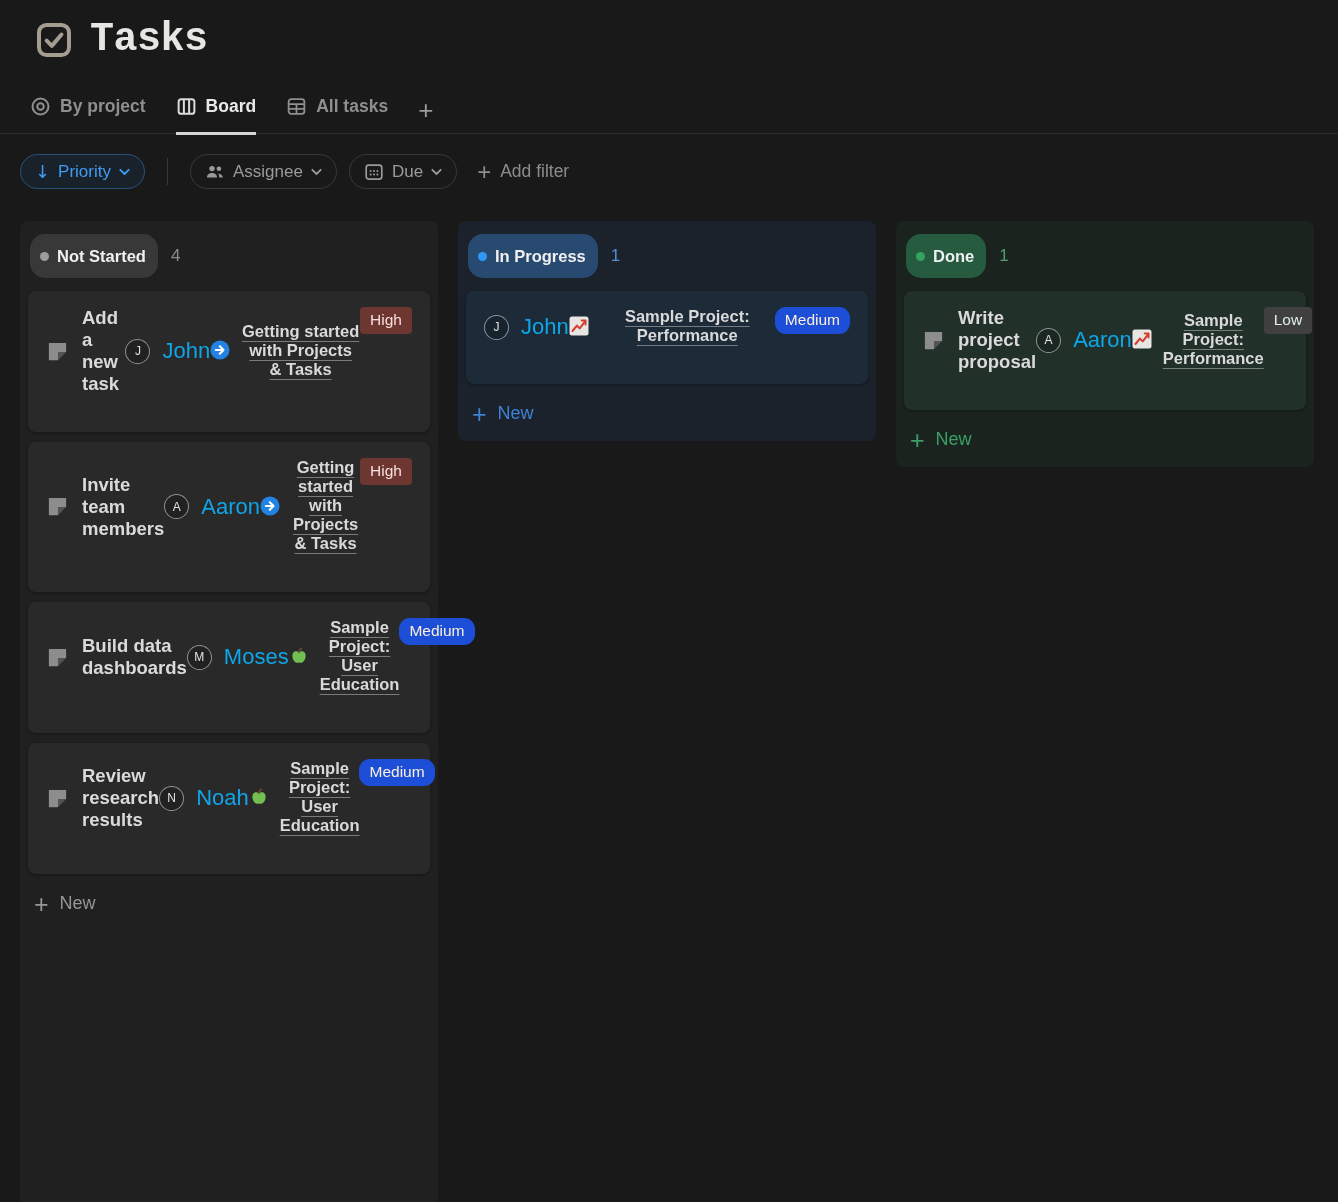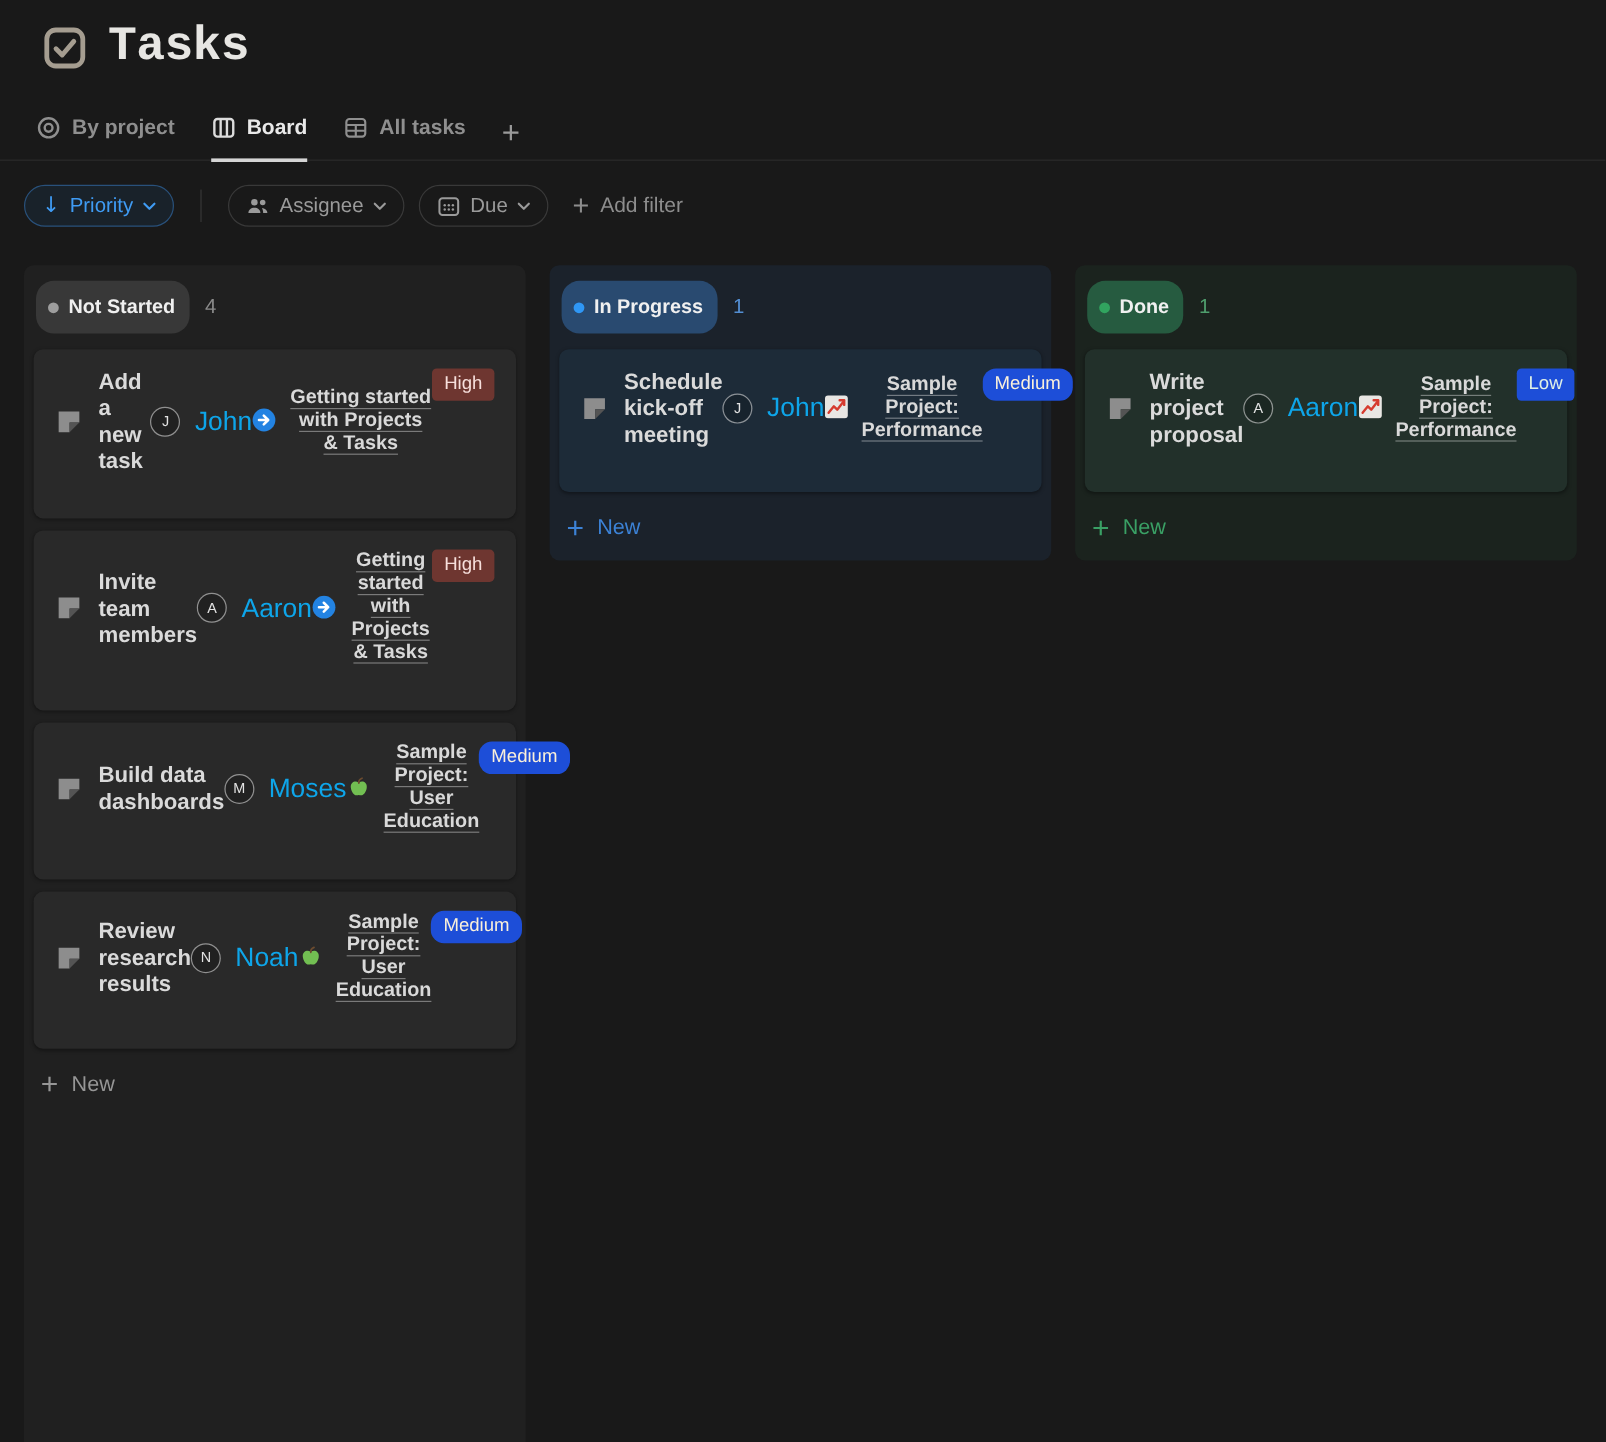--- a/index.html
+++ b/index.html
@@ -56,21 +56,21 @@
   .card-title { font-size:18.5px; font-weight:700; color:#dadada; }
   .card-row { display:flex; align-items:center; }
   .assignee-row { gap:12px; margin-bottom:21px; }
   .avatar { width:25px; height:25px; border-radius:50%; border:1px solid rgba(255,255,255,0.5); background:rgba(0,0,0,0.18); display:flex; align-items:center; justify-content:center; font-size:12px; color:#e2e2e2; }
   .assignee-name { font-size:22px; color:#0ea5e9; }
   .project-row { gap:11px; margin-bottom:23px; }
   .project-link { font-size:16.5px; font-weight:700; color:#d9d9d9; text-decoration:underline; text-decoration-color:rgba(255,255,255,0.38); text-decoration-thickness:1px; text-underline-offset:4px; cursor:pointer;text-align:center; }
   .tag { align-self:flex-start; border-radius:4px; padding:3px 10px 5px; font-size:15.5px; line-height:19px; }
   .tag-high { background:#6e3630; color:#f7dfdc; }
   .tag-medium { background:#1d4ed8; color:#faf0da;border-radius:11px; }
-  .tag-low { background:#1d4ed8; color:#dff0e6; }
+  .tag-low { background:#404040; color:#dff0e6; }
   
   .new-row { display:flex; align-items:center; gap:11px; padding:9px 8px 9px 6px; font-size:18px; cursor:pointer; }
   .new-ns { color:#969696; }
   .new-ip { color:#3c82d6; }
   .new-done { color:#3aa065; }
   .new-row .plus-glyph { font-size:25px; color:inherit; }
   .icon { display:inline-flex; align-items:center; justify-content:center; flex:none; }
 </style>
 </head>
 <body>
@@ -296,29 +296,20 @@
   <section class="column col-in-progress">
     <div class="col-header">
       <span class="status-pill pill-blue">
         <span class="status-dot dot-blue"></span>
         <span>In Progress</span>
       </span>
       <span class="col-count count-blue">1</span>
     </div>
 
     <div class="card card-ip">
-      <div class="card-title-row">
-        <span class="icon">
-          <svg width="23" height="23" viewBox="0 0 24 24">
-              <path d="M3 3h18v9.5h-8.5V21H3z" fill="#8d8d8d"></path>
-              <path d="M12.5 21v-8.5H21z" fill="#545454"></path>
-            </svg>
-        </span>
-        <span class="card-title">Schedule kick-off meeting</span>
-      </div>
       <div class="card-row assignee-row">
         <span class="avatar">J</span>
         <span class="assignee-name">John</span>
       </div>
       <div class="card-row project-row">
         <span class="icon">
           <svg width="20" height="20" viewBox="0 0 20 20">
               <rect x="0.5" y="0.5" width="19" height="19" rx="2.5" fill="#e8e6e3"></rect>
               <path d="M3.5 15l4.4-5.4 2.8 2.8 5.6-7.2" stroke="#d63b2f" stroke-width="2" fill="none" stroke-linecap="round" stroke-linejoin="round"></path>
               <path d="M12.7 4.6h3.8v3.8" fill="none" stroke="#d63b2f" stroke-width="2" stroke-linecap="round" stroke-linejoin="round"></path>

